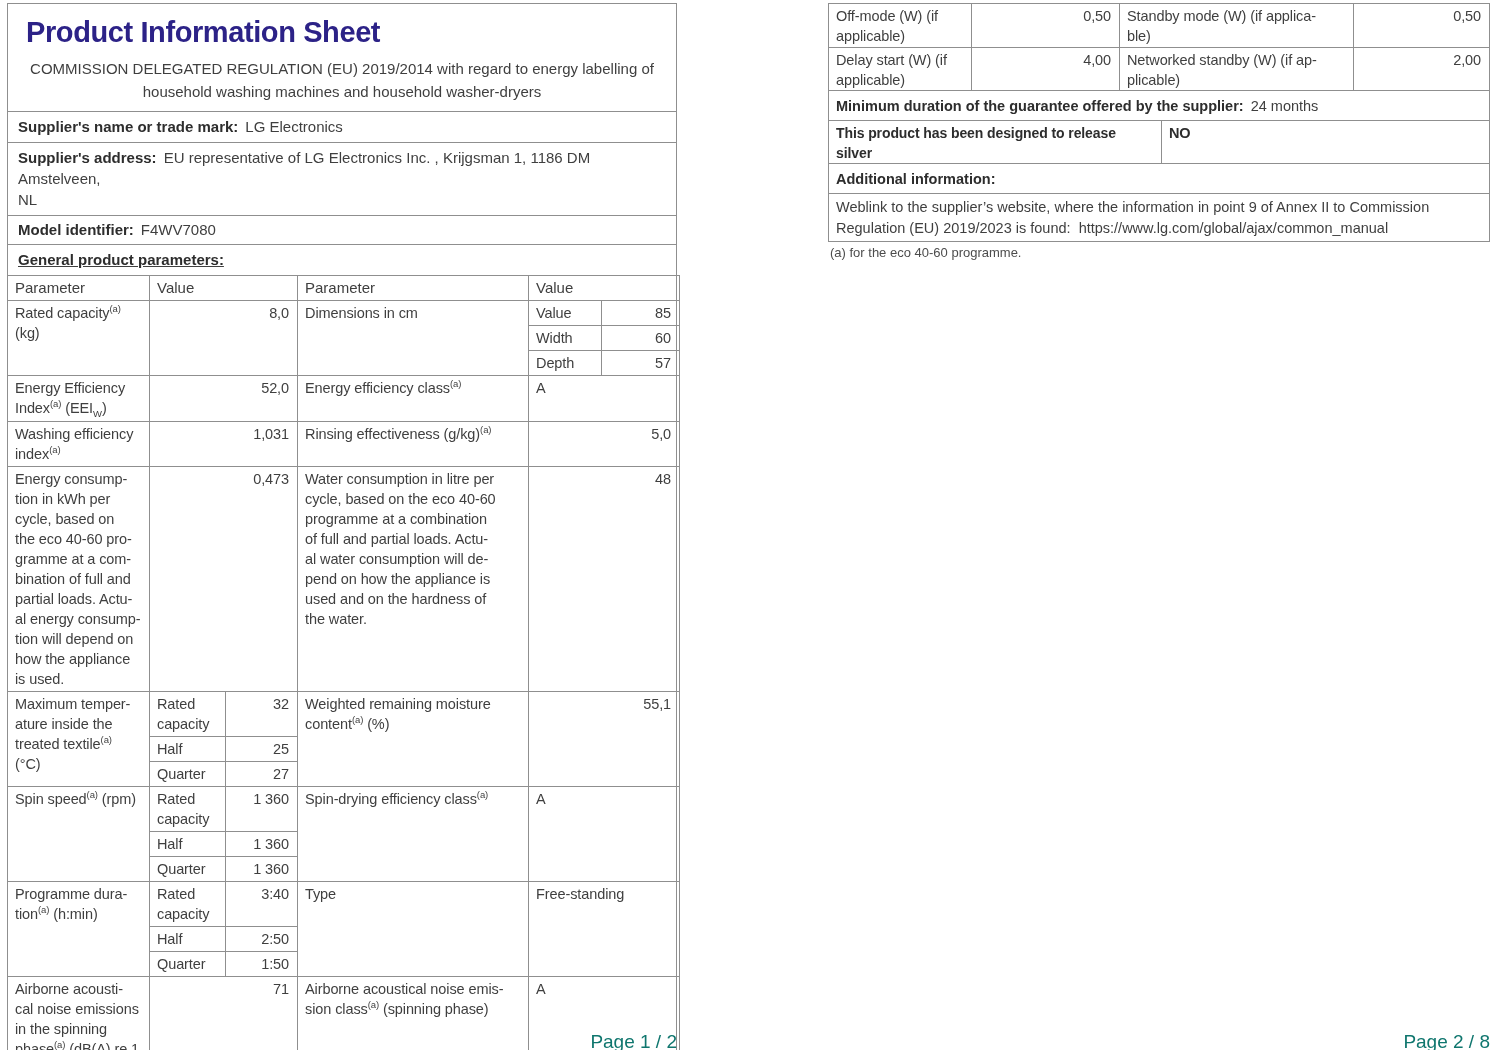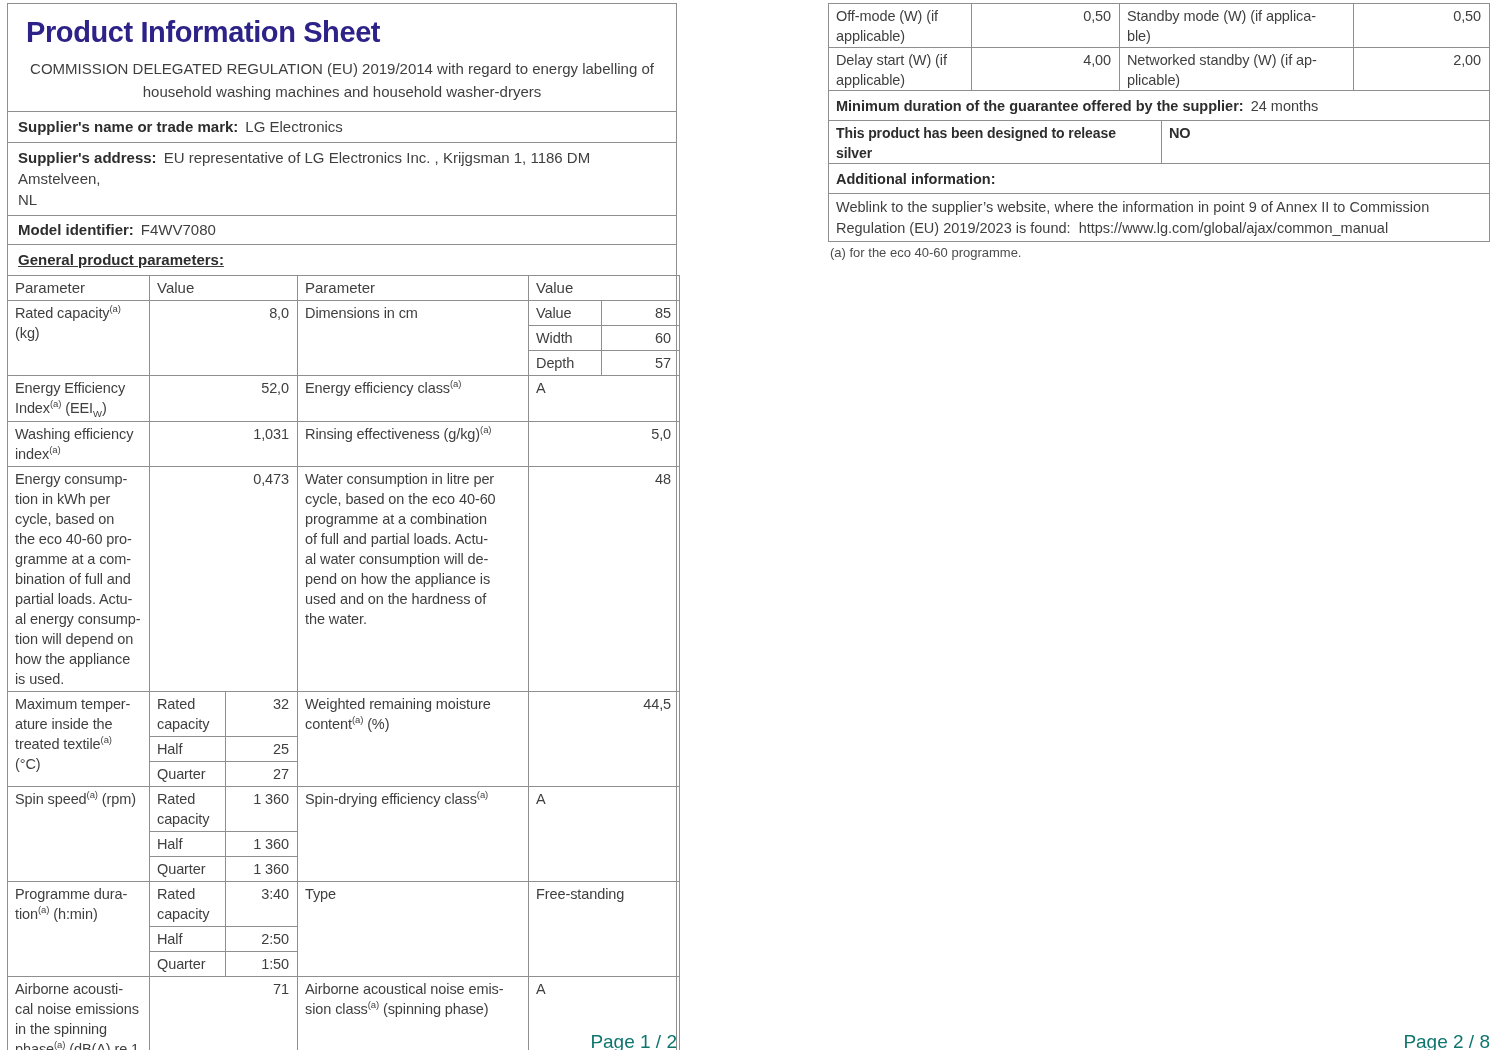--- a/index.html
+++ b/index.html
@@ -179,21 +179,21 @@
 
         <tr class="h44">
           <td rowspan="3" class="p pre">Maximum temper-
 ature inside the
 treated textile<sup>(a)</sup>
 (°C)</td>
           <td class="sl">Rated capacity</td>
           <td class="sv">32</td>
           <td rowspan="3" class="p pre">Weighted remaining moisture
 content<sup>(a)</sup> (%)</td>
-          <td rowspan="3" colspan="2" class="v">44,5</td>
+          <td rowspan="3" colspan="2" class="v">55,1</td>
         </tr>
         <tr class="h23">
           <td class="sl">Half</td>
           <td class="sv">25</td>
         </tr>
         <tr class="h24">
           <td class="sl">Quarter</td>
           <td class="sv">27</td>
         </tr>
 

